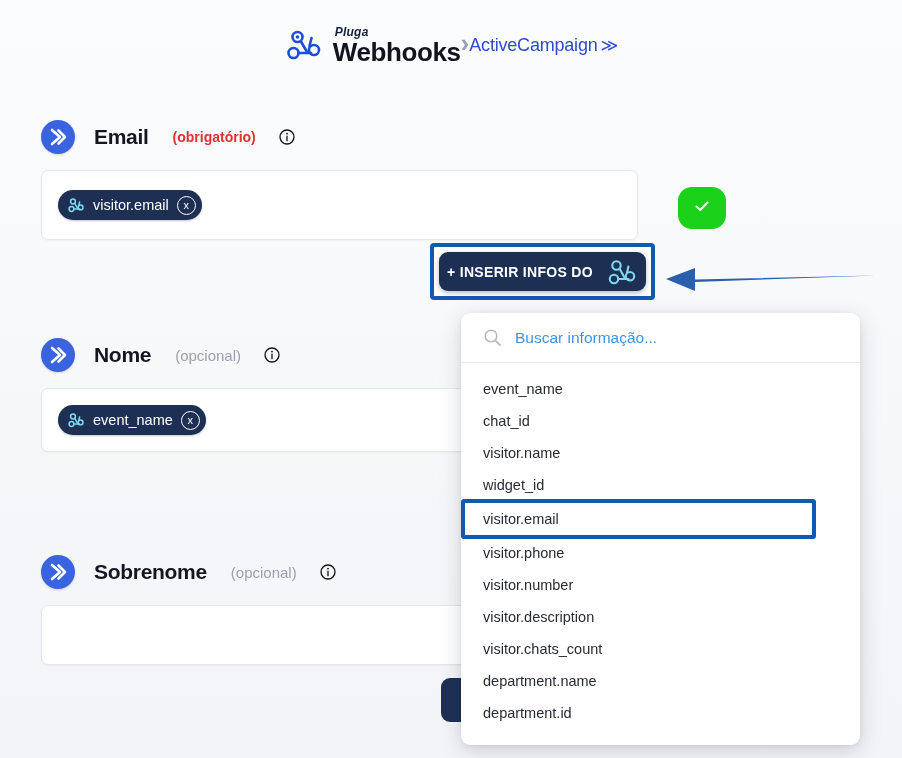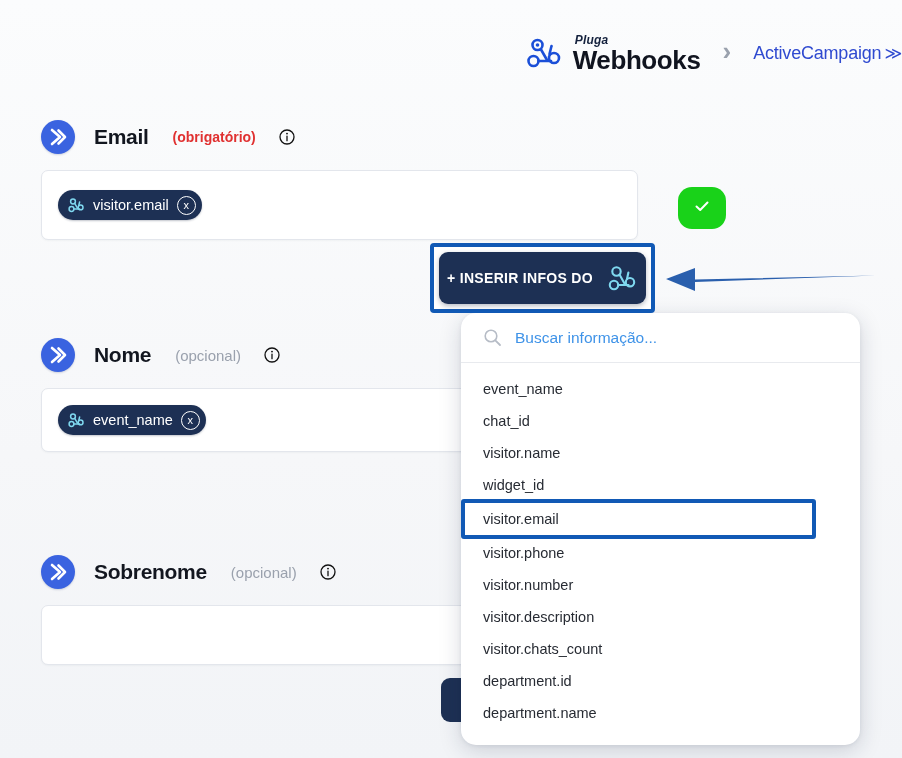--- a/index.html
+++ b/index.html
@@ -18,26 +18,25 @@
   .page {
     position: absolute;
     inset: 0;
     background: linear-gradient(180deg,#fbfcfd 0%,#f6f7f9 60%,#f2f4f7 100%);
     overflow: hidden;
   }
 
   
   .header {
     position: absolute;
-    top: 22px; left: 0; right: 0;
+    top: 14px; left: 0; right: 0;
     height: 62px;
     display: flex;
     align-items: center;
-    justify-content: flex-end;
-    gap: 22px;
+    justify-content: center;
   }
   .brand { display: flex; align-items: center; gap: 9px; }
   .brand-mark { width: 40px; height: 40px; flex: none; }
   .brand-text { display: flex; flex-direction: column; line-height: 1; }
   .brand-sup {
     font-size: 12px;
     font-weight: 700;
     color: #14213d;
     font-style: italic;
     letter-spacing: .2px;
@@ -136,21 +135,21 @@
     display: flex; align-items: center; justify-content: center;
     font-size: 11px;
     line-height: 1;
     flex: none;
   }
 
   
   .insert-wrap {
     position: absolute;
     left: 430px; top: 243px;
-    width: 225px; height: 70px;
+    width: 225px; height: 57px;
     border: 4px solid #1159b5;
     border-radius: 4px;
     background: #ffffff;
     padding: 5px;
     z-index: 30;
   }
   .insert-btn {
     width: 100%; height: 100%;
     background: #1d3054;
     border: none;
@@ -189,21 +188,21 @@
     pointer-events: none;
   }
 
   
   .dropdown {
     position: absolute;
     left: 461px; top: 313px;
     width: 399px;
     height: 432px;
     background: #ffffff;
-    border-radius: 15px;
+    border-radius: 9px;
     box-shadow: 0 6px 22px rgba(25,38,65,.17), 0 1px 4px rgba(25,38,65,.08);
     z-index: 28;
     overflow: hidden;
     display: flex;
     flex-direction: column;
   }
   .dd-search {
     height: 50px;
     flex: none;
     display: flex;
@@ -441,18 +440,18 @@
     <div class="dd-list">
       <div class="dd-item">event_name</div>
       <div class="dd-item">chat_id</div>
       <div class="dd-item">visitor.name</div>
       <div class="dd-item">widget_id</div>
       <div class="dd-item selected">visitor.email</div>
       <div class="dd-item">visitor.phone</div>
       <div class="dd-item">visitor.number</div>
       <div class="dd-item">visitor.description</div>
       <div class="dd-item">visitor.chats_count</div>
+      <div class="dd-item">department.name</div>
       <div class="dd-item">department.id</div>
-      <div class="dd-item">department.name</div>
     </div>
   </div>
 
 </div>
 
 </body></html>

